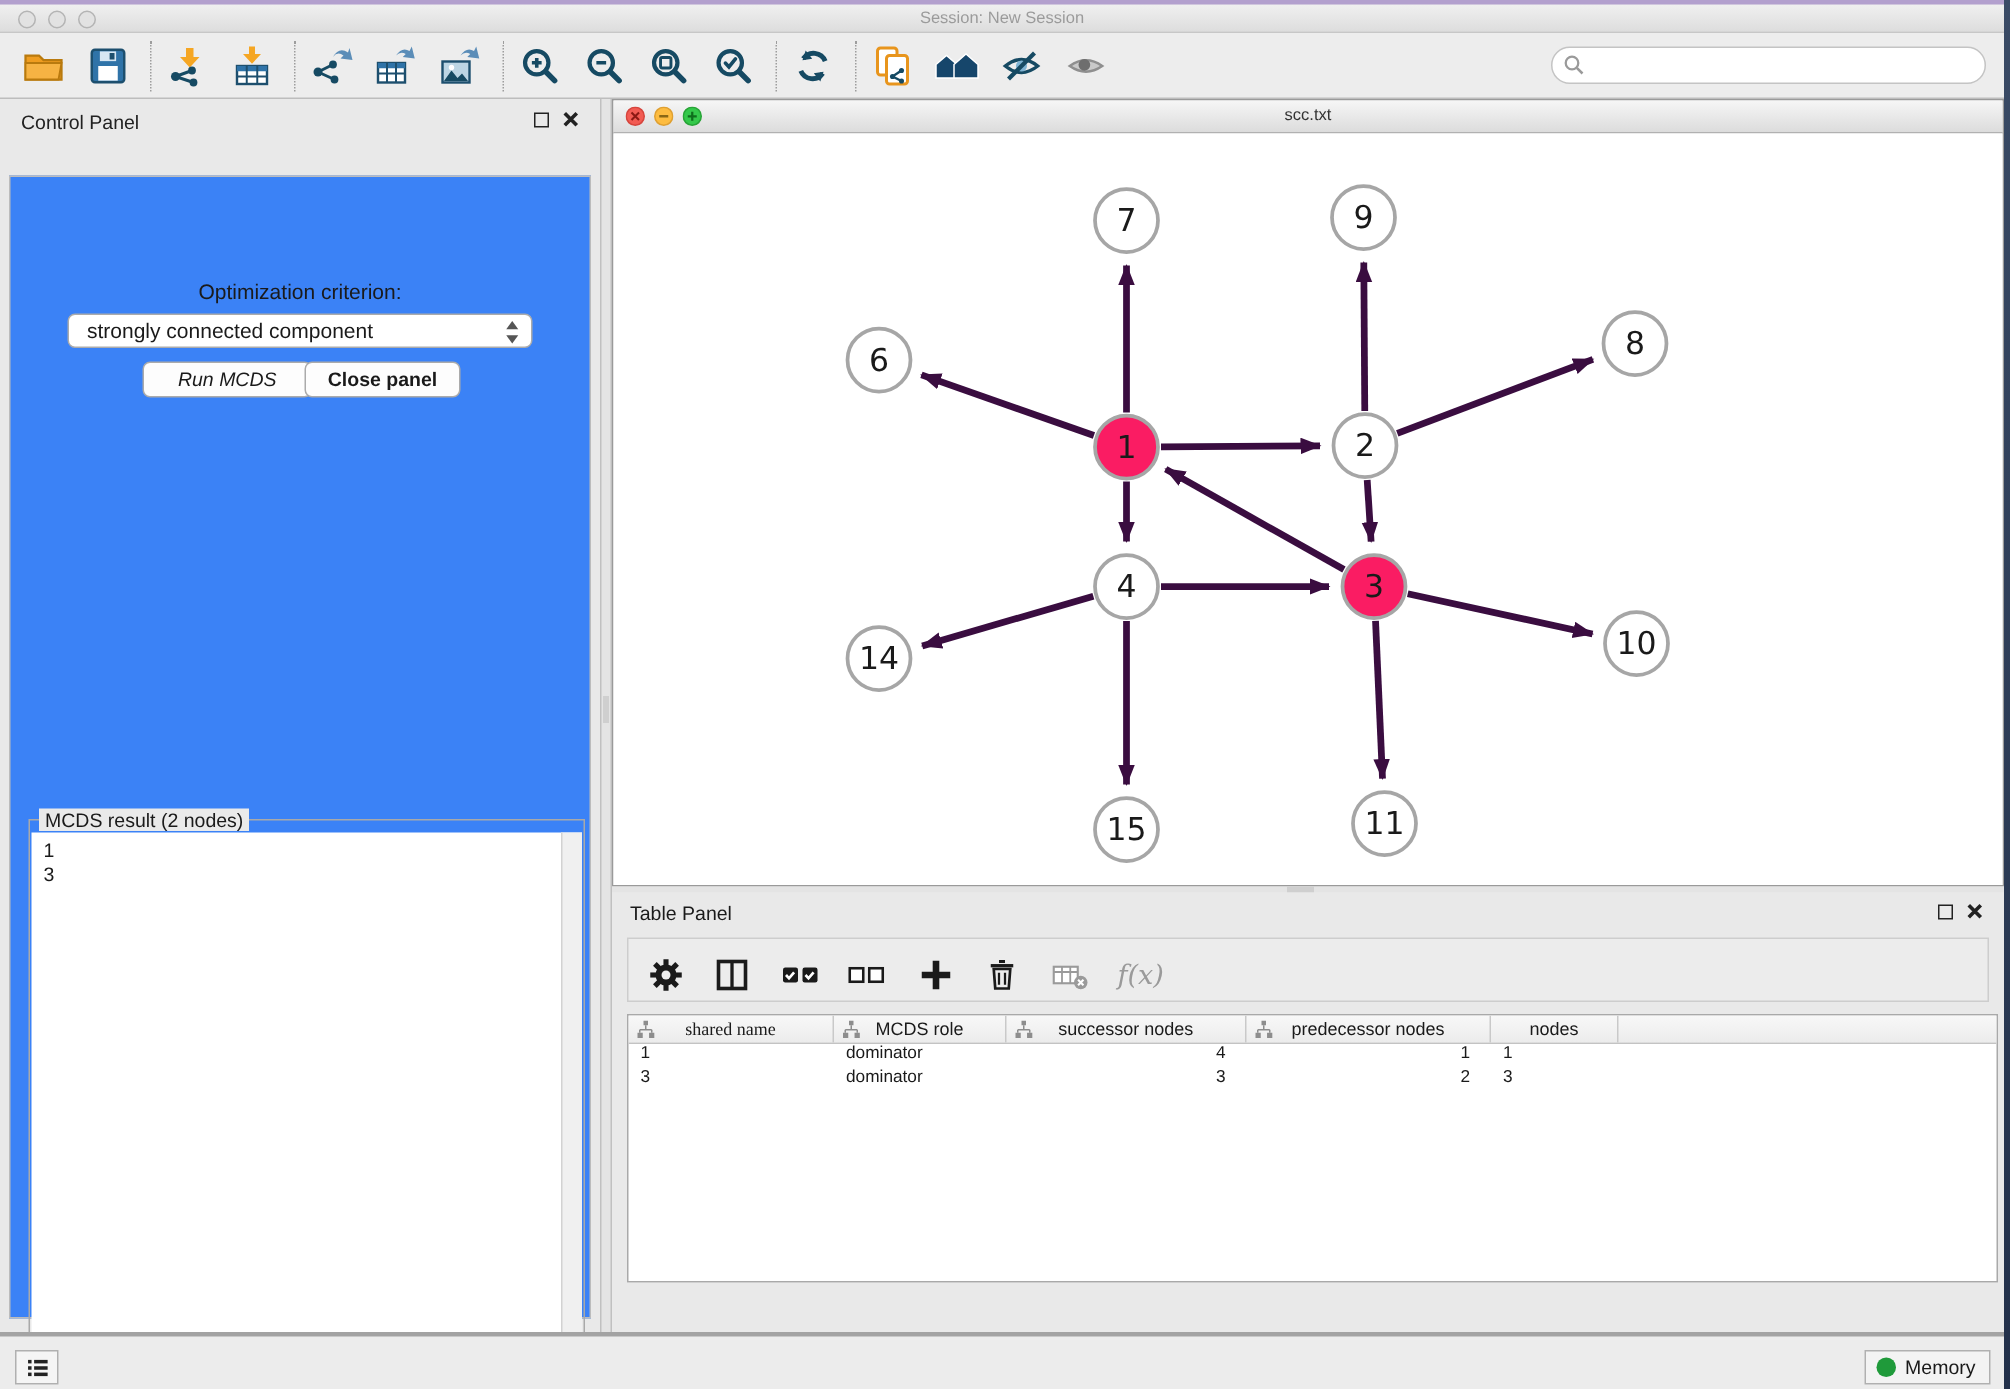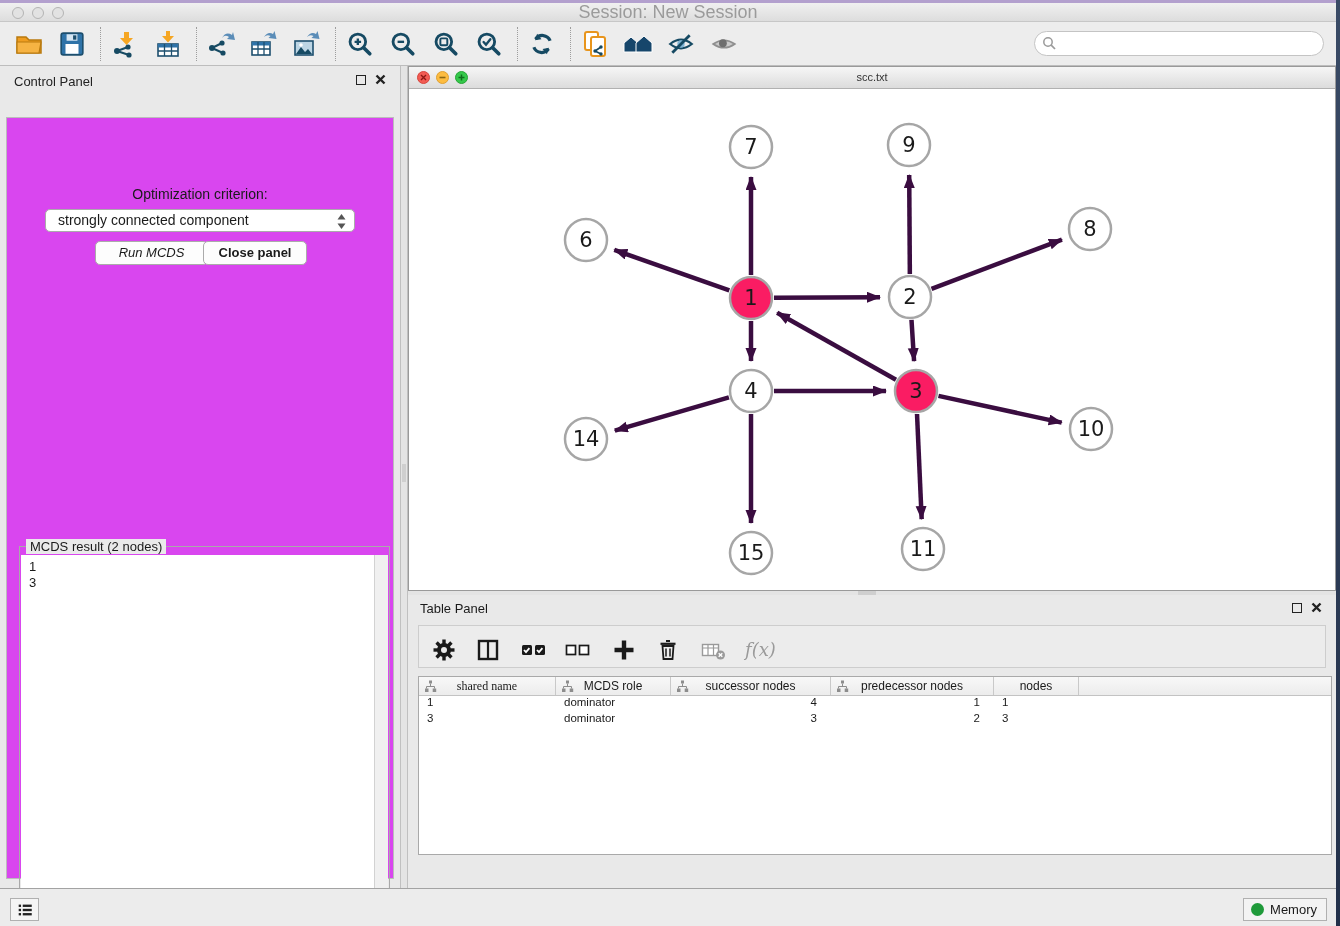--- a/index.html
+++ b/index.html
@@ -11,21 +11,21 @@
   .desktop-top { position:absolute; left:0; top:0; width:1340px; height:3px; background:#b3a0ce; z-index:50; }
   .desktop-right { position:absolute; right:0; top:0; width:4px; height:926px;
                    background:linear-gradient(#3a4b66,#22304a); z-index:50; }
 
   
   .titlebar { position:absolute; left:0; top:3px; width:1336px; height:19px;
               background:linear-gradient(#f0f0f0,#dddddd); border-bottom:1px solid #c7c7c7; }
   .titlebar .lights { position:absolute; left:12px; top:4px; display:flex; gap:8px; }
   .tl-circle { width:12px; height:12px; border-radius:50%; background:#e2e2e2; border:1px solid #b4b4b4; }
   .titlebar .title { position:absolute; left:0; right:0; text-align:center; line-height:19px;
-                     font-size:18px; color:#9b9b9b; }
+                     font-size:11px; color:#9b9b9b; }
 
   
   .toolbar { position:absolute; left:0; top:22px; width:1336px; height:44px; background:#ededed;
              border-bottom:1px solid #bdbdbd; display:flex; align-items:center; padding-left:12px; }
   .tb-btn { width:34px; height:34px; display:flex; align-items:center; justify-content:center; margin-right:9px; }
   .tb-sep { width:1px; height:34px; border-left:1px dotted #9d9d9d; margin:0 7px 0 2px; }
   .search-wrap { position:absolute; right:12px; top:9px; width:290px; height:25px; }
   .search-wrap input { width:100%; height:100%; border:1px solid #c4c4c4; border-radius:13px; background:#fff;
                        padding:0 10px 0 26px; font-size:13px; outline:none; font-family:"Liberation Sans",sans-serif; }
   .search-ic { position:absolute; left:8px; top:5px; }
@@ -35,21 +35,21 @@
   .cp-header { position:relative; height:30px; }
   .cp-header .panel-title { position:absolute; left:14px; top:8px; font-size:13px; color:#222; }
   .panel-btns { position:absolute; right:14px; top:8px; display:flex; gap:9px; align-items:center; }
   .float-ic { width:10px; height:10px; border:1.5px solid #222; }
   .seg-bar { position:absolute; top:31px; left:0; width:100%; display:flex; justify-content:center; }
   .seg-inner { display:flex; border:1px solid #b5b5b5; border-radius:5px; overflow:hidden; background:#fff; }
   .seg-tab { padding:0 14px; height:20px; line-height:20px; font-size:13px; background:#fff; color:#1a1a1a; cursor:default; }
   .seg-tab + .seg-tab { border-left:1px solid #b5b5b5; }
   .seg-tab.active { background:#dadada; color:#b2b2b2; }
   .cp-content { position:absolute; left:6px; top:51px; width:388px; height:762px;
-                background:#d946ef; border:1px solid #bcbcbc; }
+                background:#3b82f6; border:1px solid #bcbcbc; }
   .opt-label { position:absolute; top:68px; width:100%; text-align:center; font-size:14px; }
   .dropdown { position:absolute; left:38px; top:91px; width:310px; height:23px; background:#fff;
               border:1px solid #ababab; border-radius:5px; font-size:14px; line-height:21px; padding-left:12px; }
   .dd-stepper { position:absolute; right:7px; top:3px; }
   .btn { position:absolute; height:24px; background:#fdfdfd; border:1px solid #ababab; border-radius:5px;
          font-size:13px; text-align:center; line-height:22px; }
   .groupbox { position:absolute; left:12px; top:428px; width:371px; height:379px; border:1px solid #a9a9a9; }
   .groupbox-label { position:absolute; left:6px; top:-8px; background:#eaeaea; padding:0 4px; font-size:13px; }
   .groupbox-inner { position:absolute; left:1px; right:1px; top:8px; bottom:1px; background:#fff; }
   .result-text { position:absolute; left:8px; top:4px; font-size:13px; line-height:16px; white-space:pre-line; }
@@ -83,21 +83,21 @@
         border-right:1px solid #c9c9c9; height:100%; }
   .th.filler { flex:1; border-right:none; }
   .tree-ic { position:absolute; left:5px; top:3px; }
   .tr { display:flex; height:16px; font-size:11.5px; }
   .td { overflow:hidden; white-space:nowrap; }
   .align-left { text-align:left; padding-left:8px; }
   .align-right { text-align:right; padding-right:14px; }
   .table-tabs-bar { position:absolute; left:0; top:266px; width:100%; display:flex; justify-content:center; }
 
   
-  .statusbar { position:absolute; left:0; top:888px; width:1336px; height:38px; background:#ececec; border-top:1px solid #a3a3a3; }
+  .statusbar { position:absolute; left:0; top:888px; width:1336px; height:38px; background:#ececec; border-top:3px solid #a3a3a3; }
   .panels-btn { position:absolute; left:10px; top:9px; width:29px; height:23px; background:#f5f5f5;
                 border:1px solid #b0b0b0; display:flex; align-items:center; justify-content:center; }
   .memory-btn { position:absolute; right:9px; top:9px; height:23px; padding:0 9px 0 7px; background:#f3f3f3;
                 border:1px solid #b0b0b0; display:flex; align-items:center; gap:6px; font-size:13px; }
   .mem-dot { width:13px; height:13px; border-radius:50%; background:#1f9a3a; }
   svg { display:block; }
 </style>
 </head>
 <body>
 

